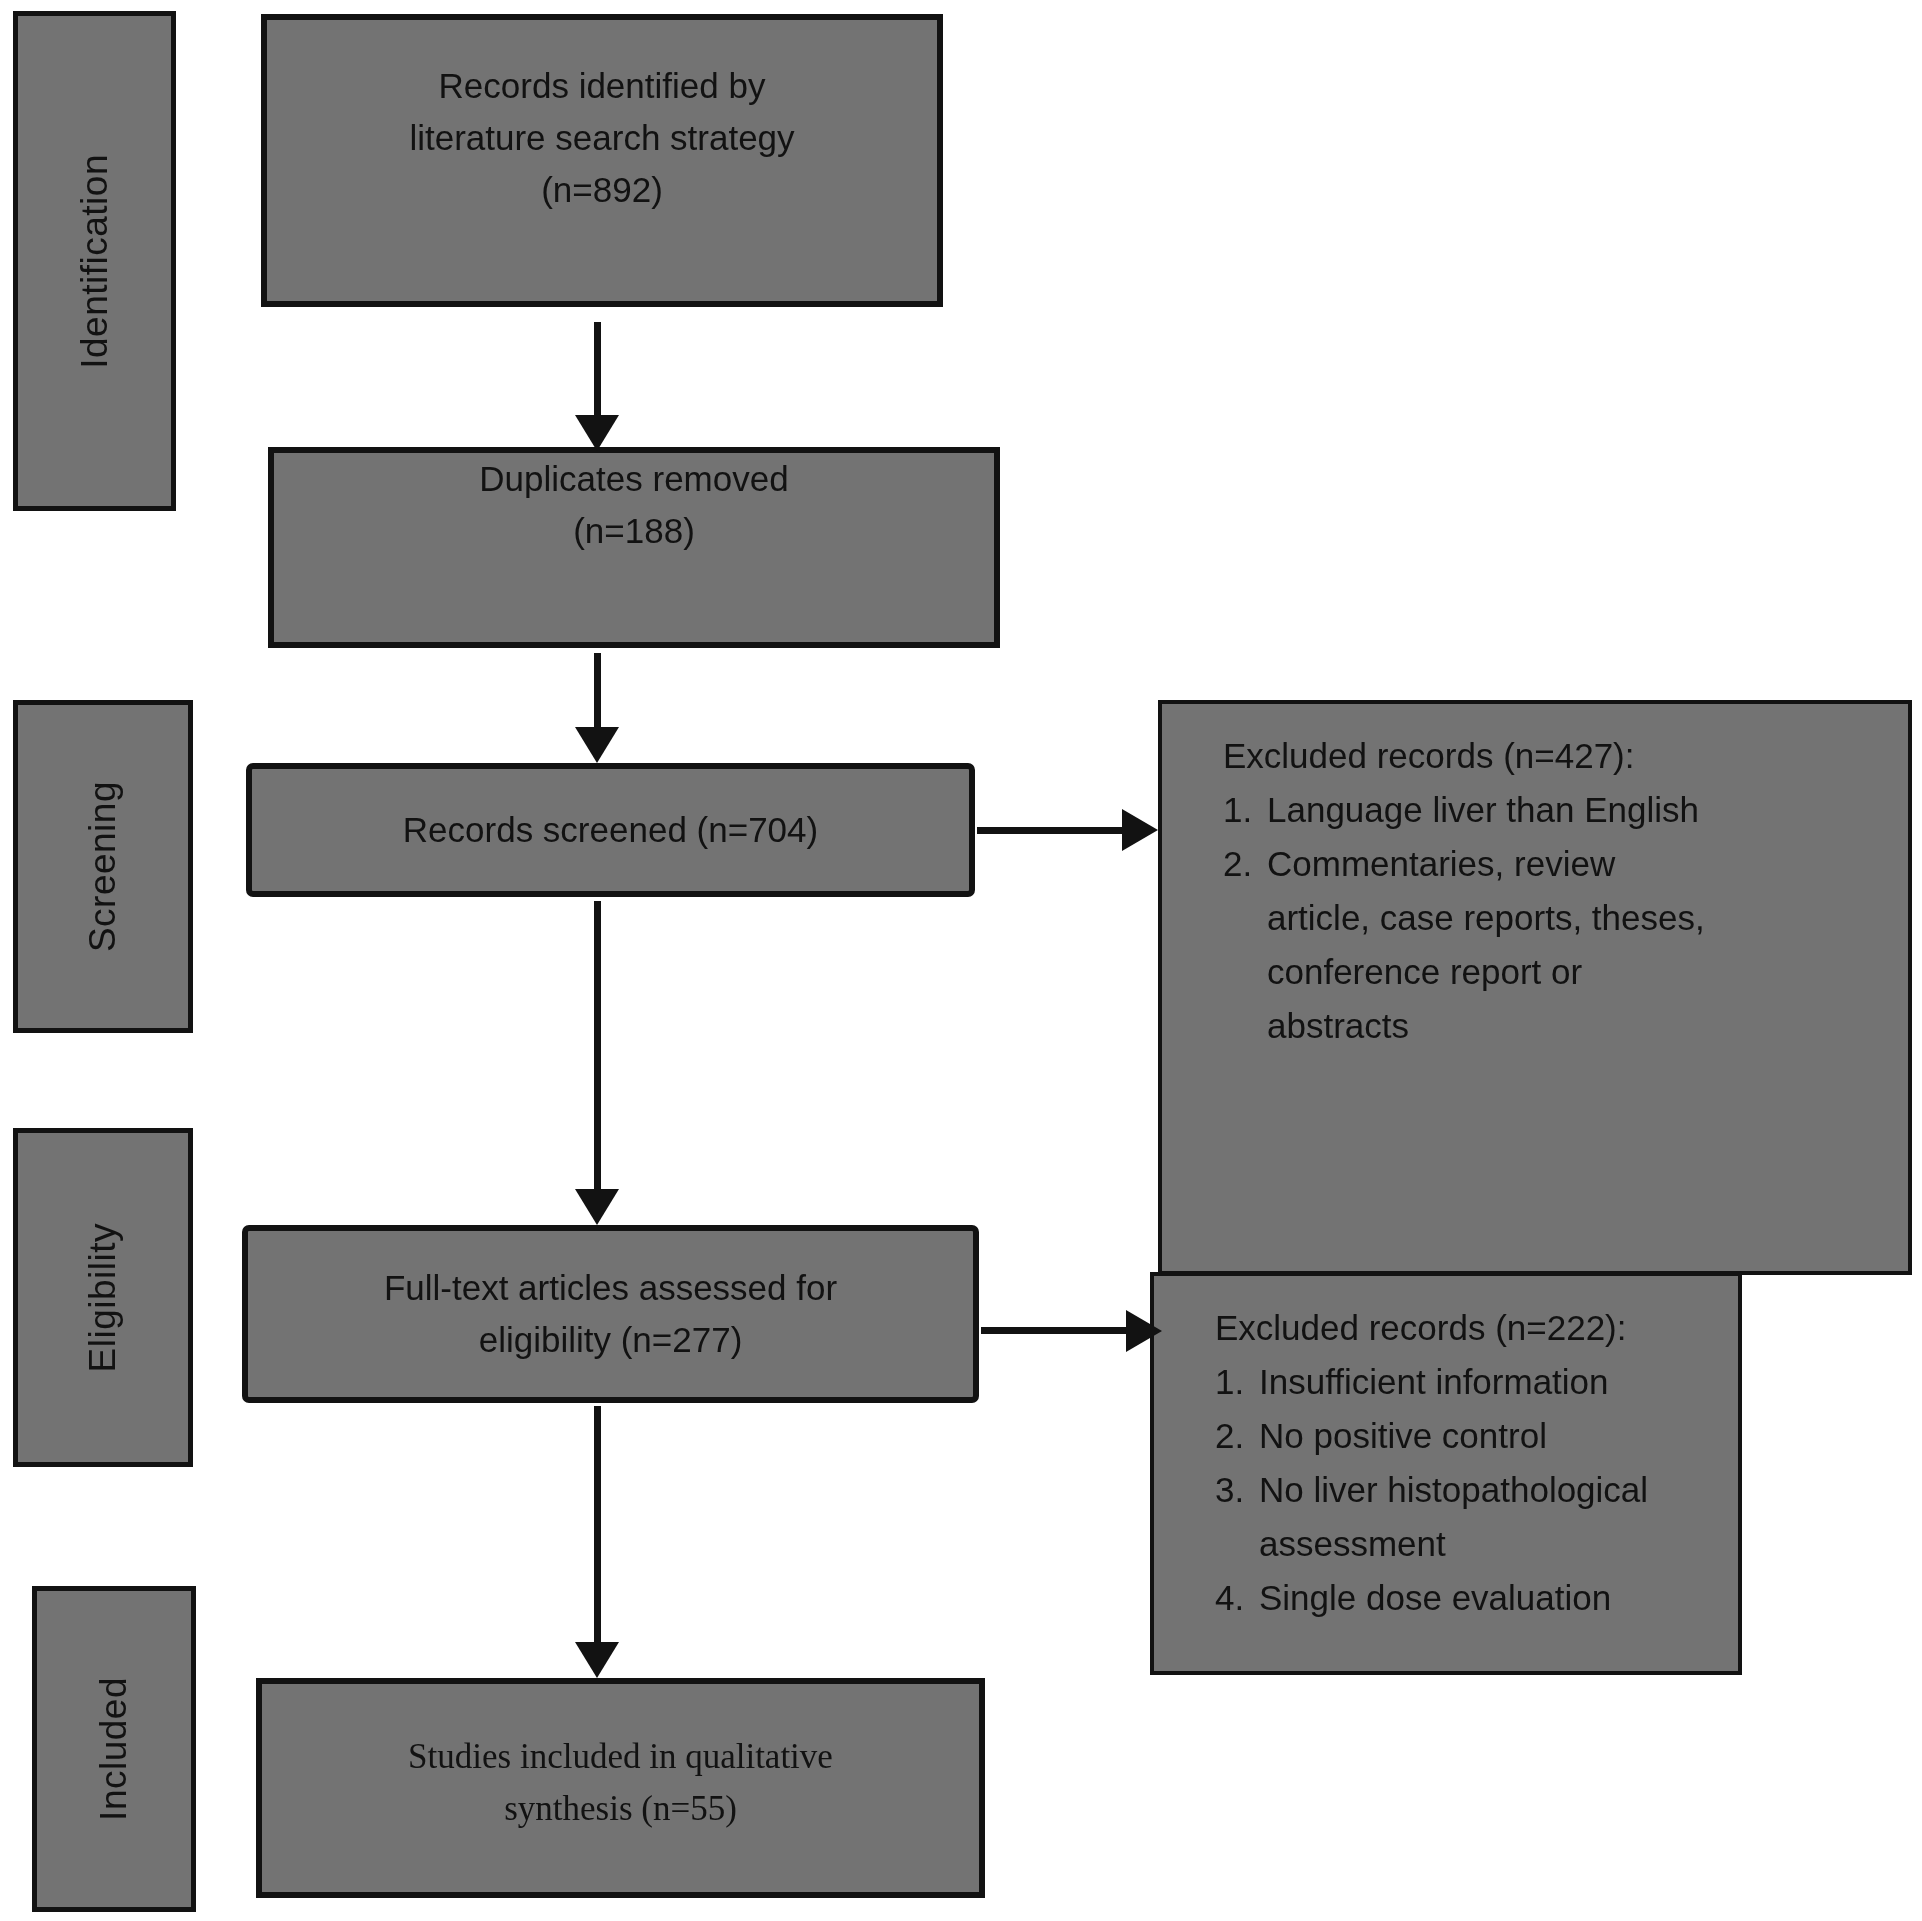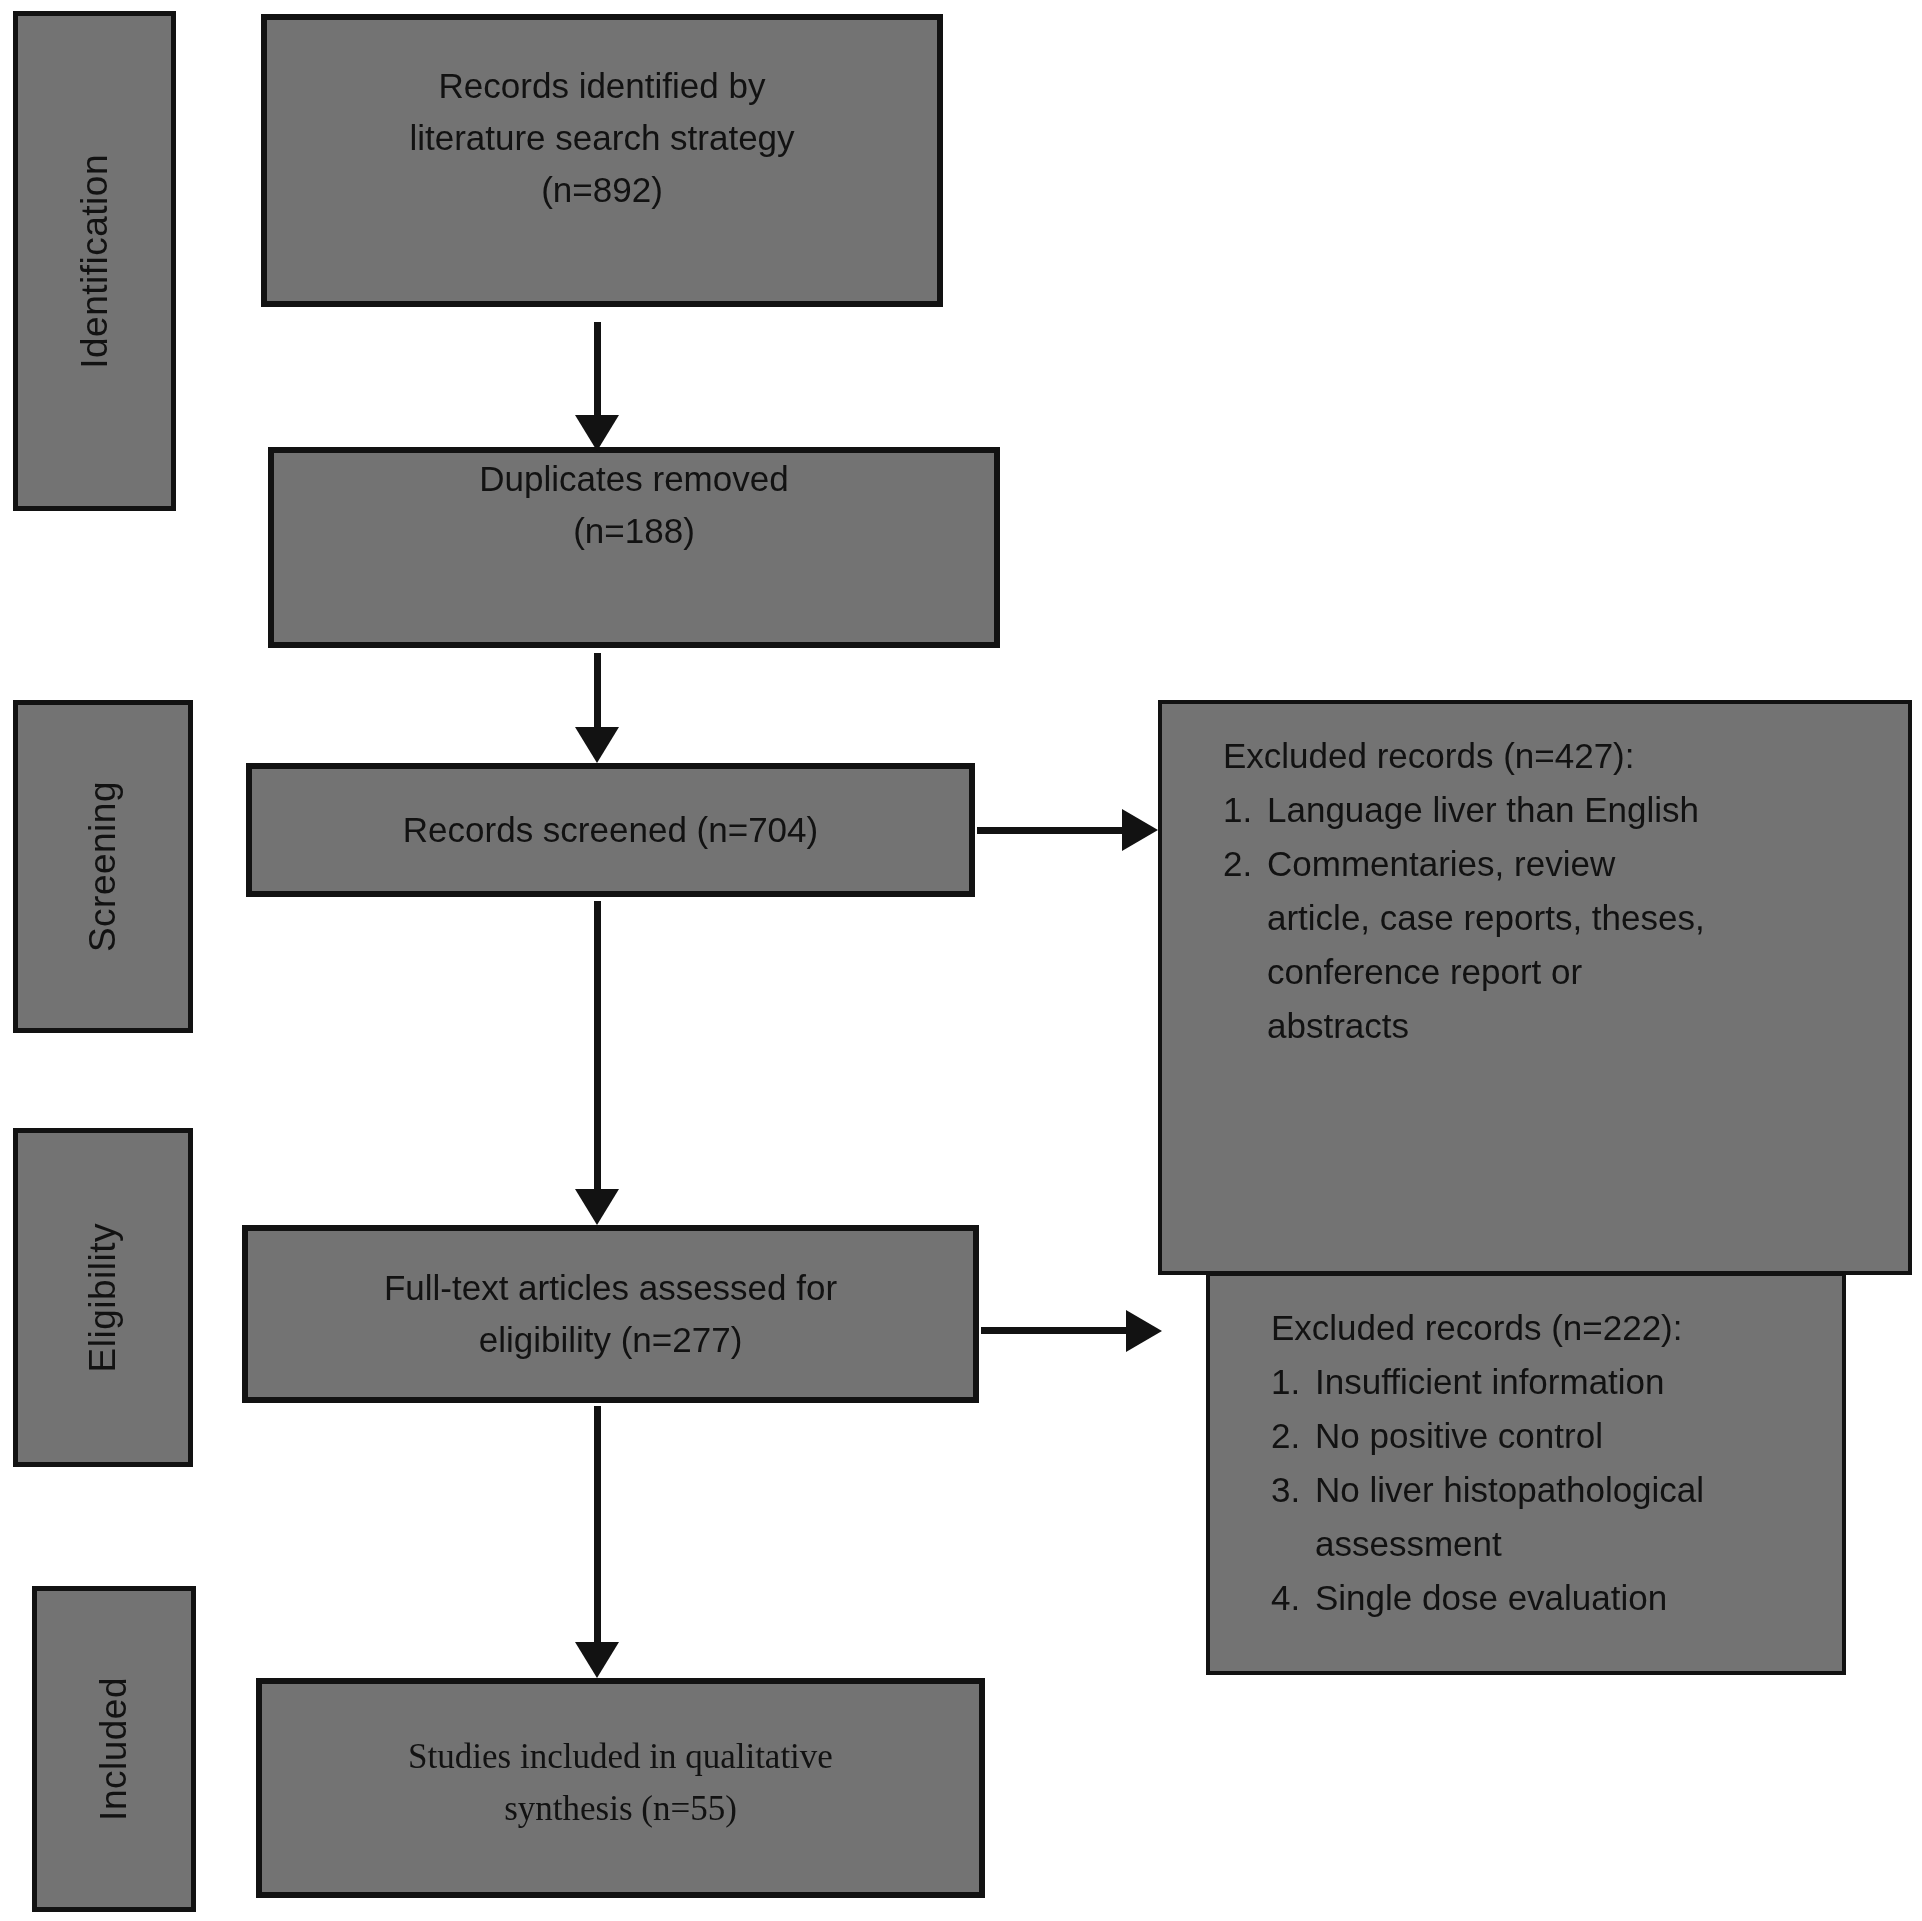--- a/index.html
+++ b/index.html
@@ -38,20 +38,21 @@
     font-size: 35px;
     line-height: 52px;
     text-align: center;
   }
   .flow-box .line { display: block; }
   .v-center {
     display: flex;
     flex-direction: column;
     align-items: center;
     justify-content: center;
+    border-radius: 7px;
   }
   .excl-box {
     border: 4.7px solid #121212;
     font-size: 35px;
     line-height: 54px;
     padding: 24.6px 19px 0 61px;
   }
   .excl-title { display: block; }
   .excl-item { display: flex; align-items: flex-start; }
   .excl-num {
@@ -138,21 +139,21 @@
     </div>
     <div class="excl-item">
       <span class="excl-num">2.</span>
       <span class="excl-text">Commentaries, review
 article, case reports, theses,
 conference report or
 abstracts</span>
     </div>
   </div>
 
-  <div class="box excl-box" style="left:1206px; top:1272px; width:640px; height:403px;">
+  <div class="box excl-box" style="left:1150px; top:1272px; width:592px; height:403px;">
     <span class="excl-title">Excluded records (n=222):</span>
     <div class="excl-item">
       <span class="excl-num">1.</span>
       <span class="excl-text">Insufficient information</span>
     </div>
     <div class="excl-item">
       <span class="excl-num">2.</span>
       <span class="excl-text">No positive control</span>
     </div>
     <div class="excl-item">

